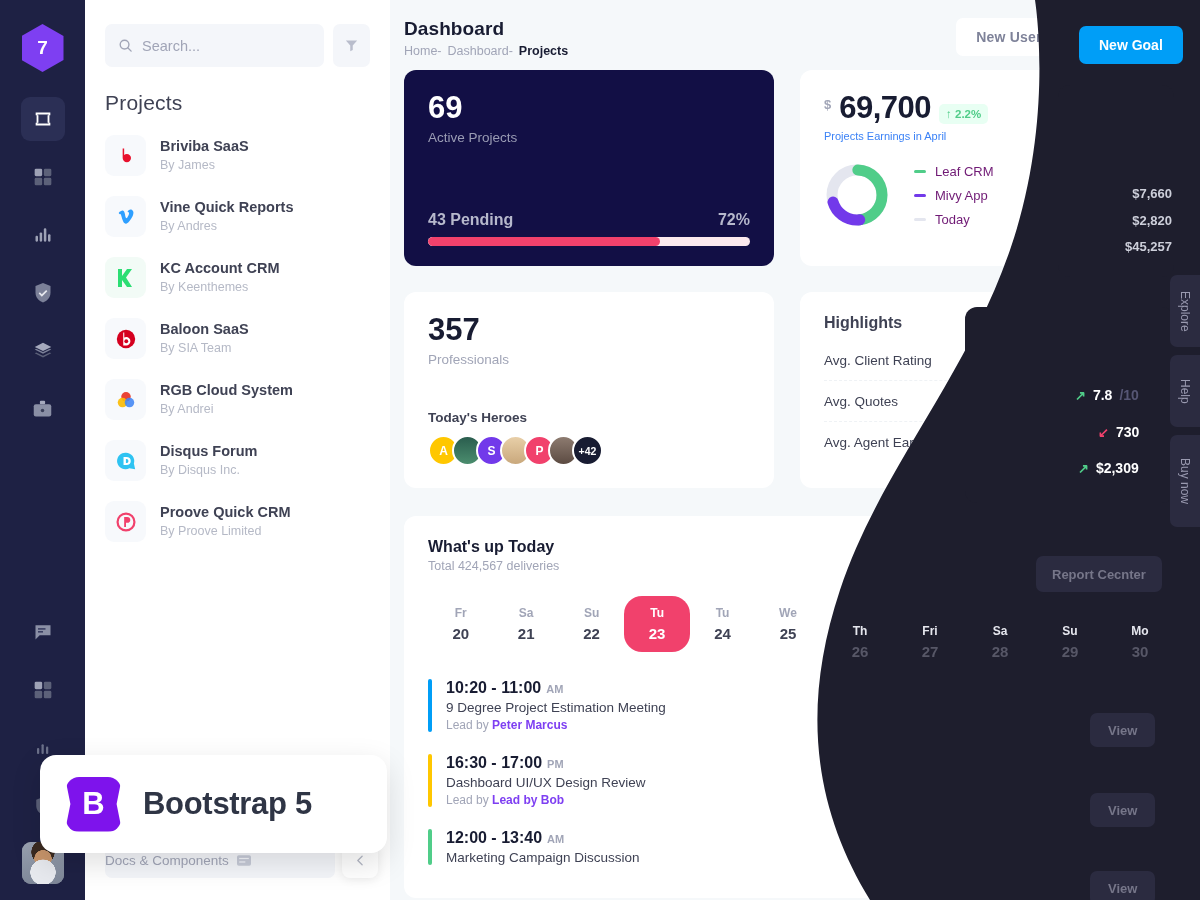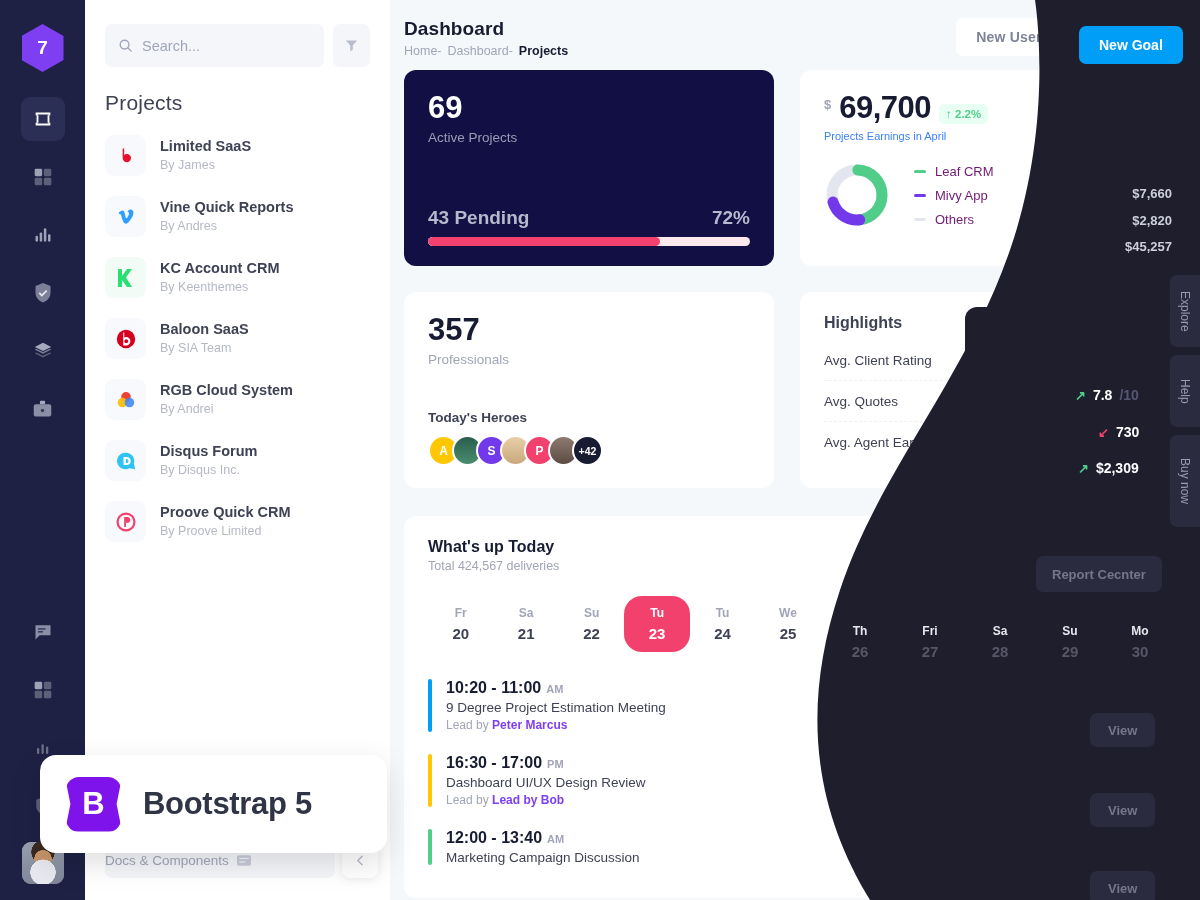--- a/index.html
+++ b/index.html
@@ -105,21 +105,21 @@
   .grid { padding:12px 25px 0 14px; display:flex; gap:26px; flex-wrap:wrap; }
   .card { background:#fff; border-radius:12px; }
 
   
   .card-active {
     width:370px; height:196px; background:#120f45; padding:22px 24px 20px 24px;
     display:flex; flex-direction:column;
   }
   .big-num { font-size:31px; font-weight:700; color:#fff; line-height:1.05; }
   .big-sub { font-size:13.5px; color:#9a9cb4; margin-top:5px; font-weight:500; }
-  .prog-row { margin-top:auto; display:flex; justify-content:space-between; font-size:19px; color:#b6b8cc; font-weight:600; }
+  .prog-row { margin-top:auto; display:flex; justify-content:space-between; font-size:16px; color:#b6b8cc; font-weight:600; }
   .prog-track { margin-top:8px; height:9px; border-radius:5px; background:#fbe9ee; overflow:hidden; }
   .prog-fill { height:100%; border-radius:5px; background:#f1416c; }
 
   
   .card-earn { width:372px; height:196px; padding:20px 24px; }
   .earn-top { display:flex; align-items:baseline; gap:8px; }
   .earn-cur { font-size:13px; color:#a1a5b7; font-weight:600; position:relative; top:-9px; }
   .earn-num { font-size:31px; font-weight:700; letter-spacing:-.5px; }
   .earn-badge { background:#e8fff3; color:#50cd89; font-size:11.5px; font-weight:700; padding:4px 7px; border-radius:5px; }
   .earn-sub { font-size:11px; color:#3b82f6; margin-top:4px; }
@@ -339,21 +339,21 @@
     </div>
     <div class="panel-title">Projects</div>
     <div class="proj-list">
       <div class="proj">
         <div class="proj-logo" style="color:#e8112d;background:#f7f9fc">
           <svg width="20" height="20" viewBox="0 0 24 24">
               <path fill="#e8112d" d="M8 3v11.5a5 5 0 105-5c-1.3 0-2.4.5-3.2 1.3V3z"></path>
             </svg>
         </div>
         <div>
-          <div class="proj-name">Limited SaaS</div>
+          <div class="proj-name">Briviba SaaS</div>
           <div class="proj-by">By James</div>
         </div>
       </div>
       <div class="proj">
         <div class="proj-logo" style="background:#f7f9fc">
           <svg width="22" height="22" viewBox="0 0 24 24">
               <path fill="#2e9fff" d="M4 7.5c1.8-2 3.7-3 5-2.4 1.2.5 1.6 2.2 1.9 4 .4 2.7.8 4.2 1.5 4.2.6 0 1.5-1.4 2.5-3.6.9-2 .3-3.4-1.3-3 .6-2.5 3.2-3.4 5-2.4 1.8 1 2 3.6.7 6.6-1.5 3.4-4.4 7.2-6.6 8.2-2 .9-3.4-.7-4.4-3.7-.7-2.2-1.3-4.4-1.7-5.6-.4-1.1-.9-1.3-1.6-.8z"></path>
             </svg>
         </div>
         <div>
@@ -488,21 +488,21 @@
             <div class="leg">
                 <span class="dash" style="background:#50cd89"></span>
                 <span>Leaf CRM</span>
               </div>
             <div class="leg">
                 <span class="dash" style="background:#7239ea"></span>
                 <span>Mivy App</span>
               </div>
             <div class="leg">
                 <span class="dash" style="background:#e4e6ef"></span>
-                <span>Others</span>
+                <span>Today</span>
               </div>
           </div>
           <div class="vals">
             <span class="val">$7,660</span>
             <span class="val">$2,820</span>
             <span class="val">$45,257</span>
           </div>
         </div>
       </div>
 

